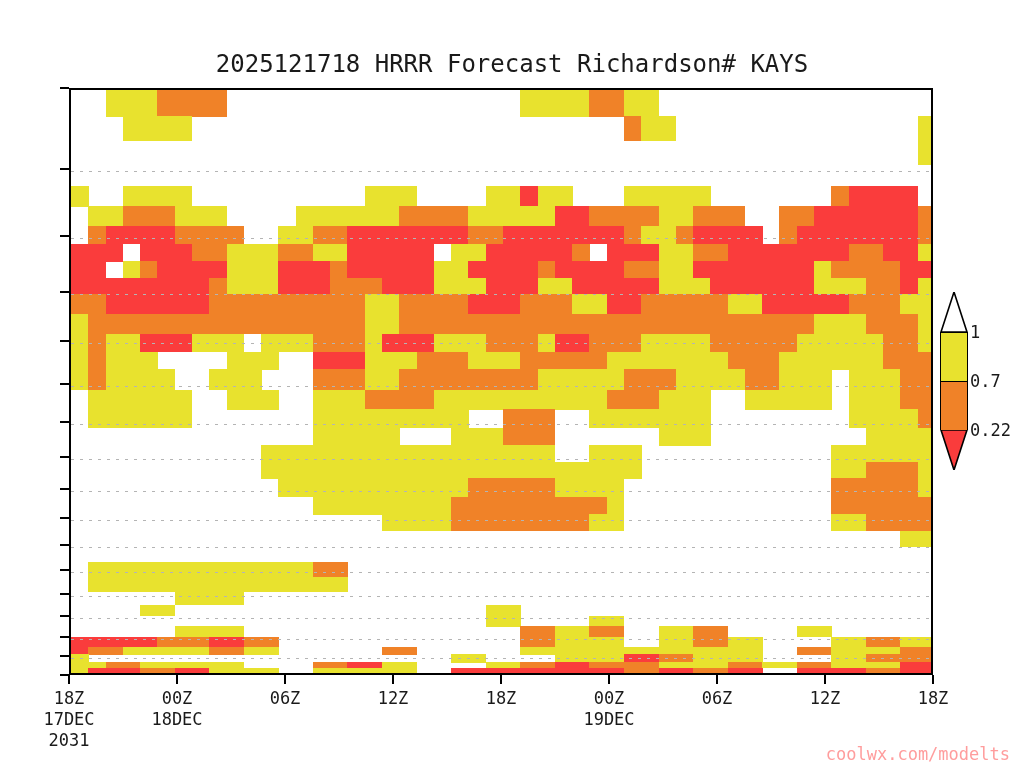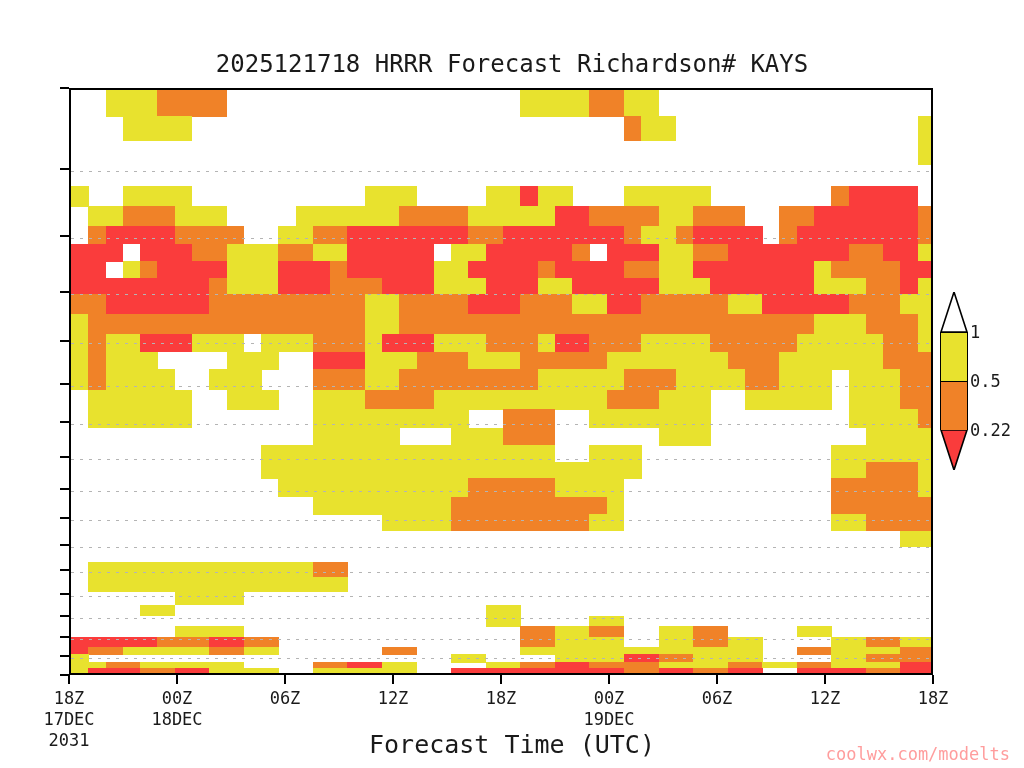--- a/index.html
+++ b/index.html
@@ -461,30 +461,29 @@
       <div class="xtickmark" style="left:824.0px;"></div>
       <div class="xlab" style="left:825.0px;">
         <div>12Z</div>
       </div>
       <div class="xtickmark" style="left:932.0px;"></div>
       <div class="xlab" style="left:933.0px;">
         <div>18Z</div>
       </div>
     </div>
 
-  <div class="xtitle">Forecast Time (UTC)</div>
 
   <div id="cbar">
       <svg style="position:absolute;left:0;top:0;" width="28" height="40" viewBox="0 0 28 40">
         <polygon points="14,0 27,40 1,40" fill="#ffffff" stroke="#000" stroke-width="1.6"></polygon>
       </svg>
       <div class="cbseg" style="top:40px;height:49px;background:#e8e22e;border-top:1px solid #000;"></div>
       <div class="cbseg" style="top:89px;height:49px;background:#f08228;border-top:1px solid #000;"></div>
       <svg style="position:absolute;left:0;top:138px;" width="28" height="40" viewBox="0 0 28 40">
         <polygon points="1,0 27,0 14,40" fill="#fa3c3c" stroke="#000" stroke-width="1.6"></polygon>
       </svg>
       <div class="cblab" style="top:40px;">1</div>
-      <div class="cblab" style="top:89px;">0.5</div>
+      <div class="cblab" style="top:89px;">0.7</div>
       <div class="cblab" style="top:138px;">0.22</div>
     </div>
 
   <div class="wm">coolwx.com/modelts</div>
 </div>
 
 </body></html>

